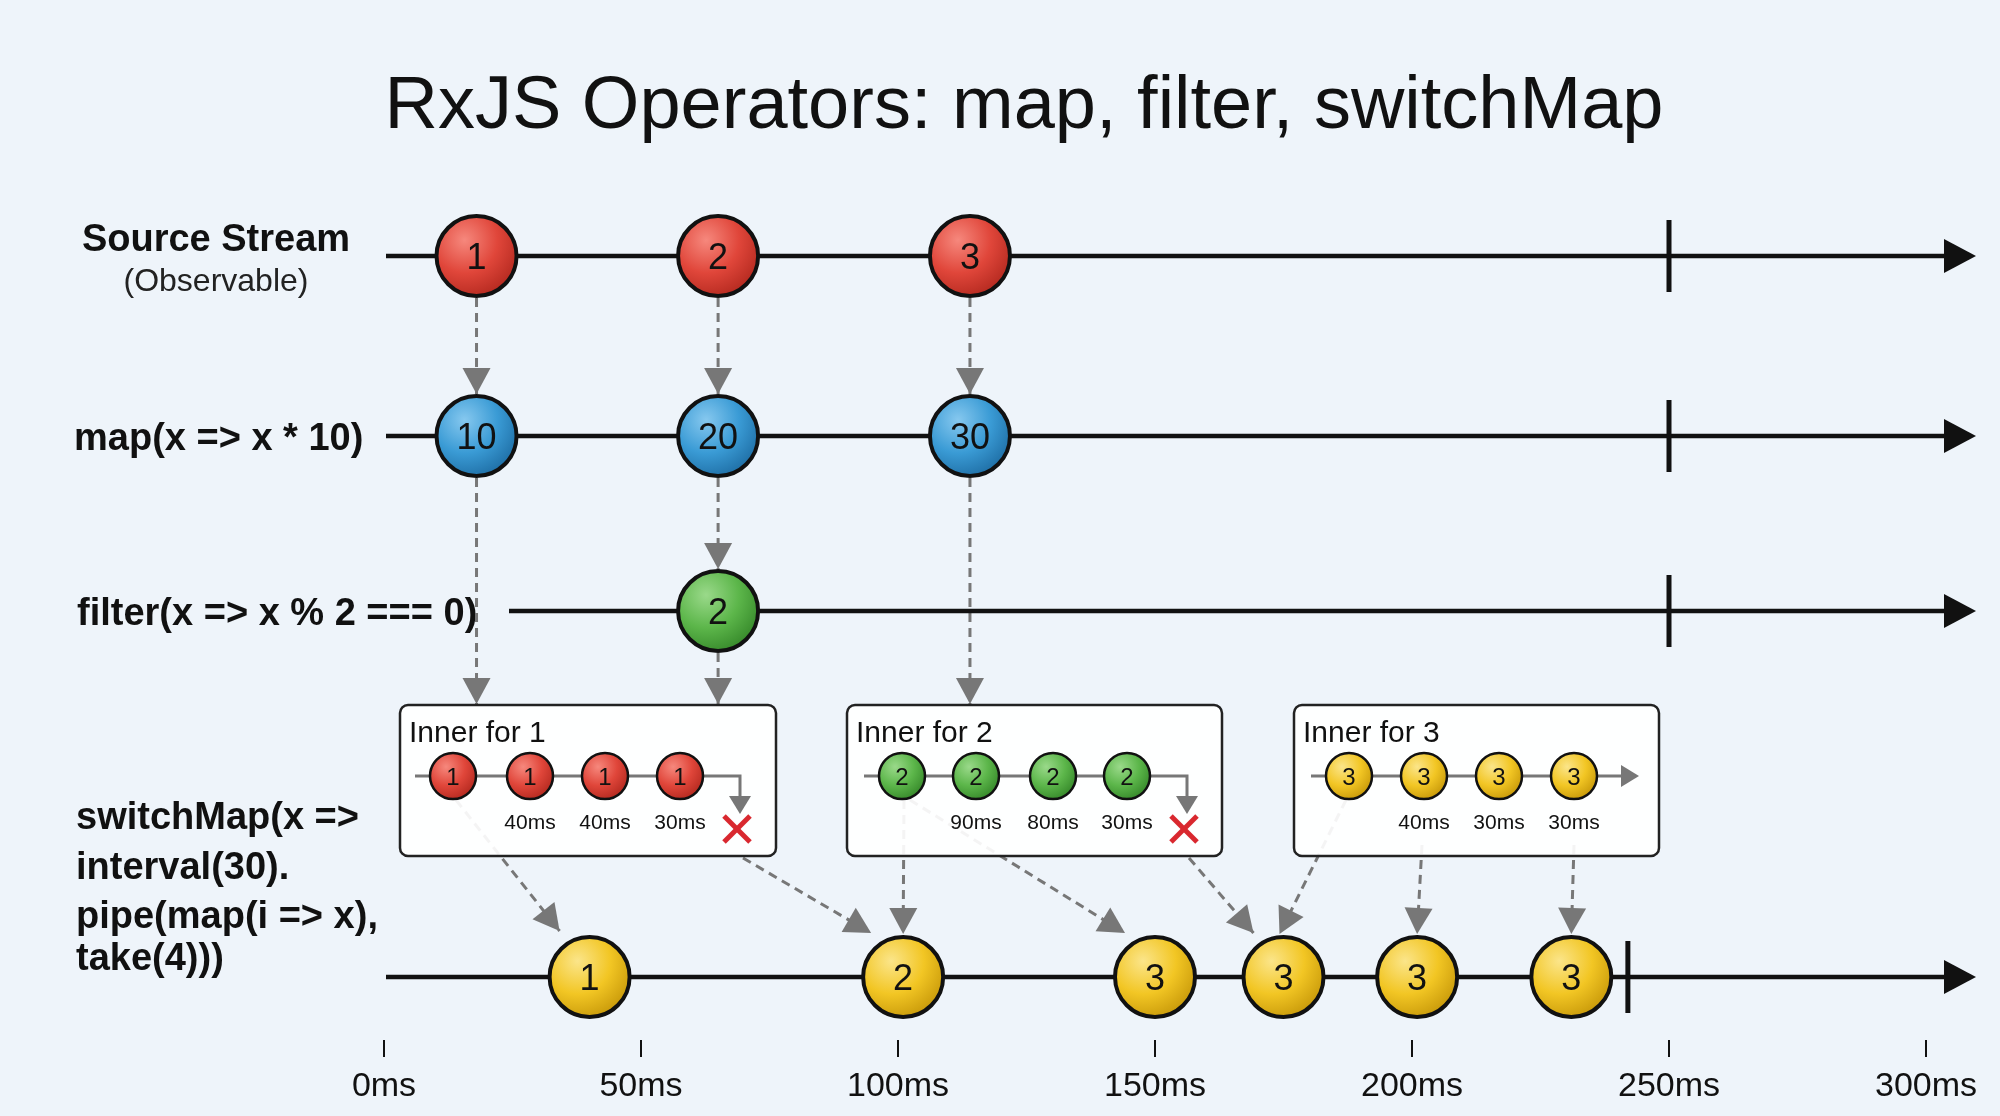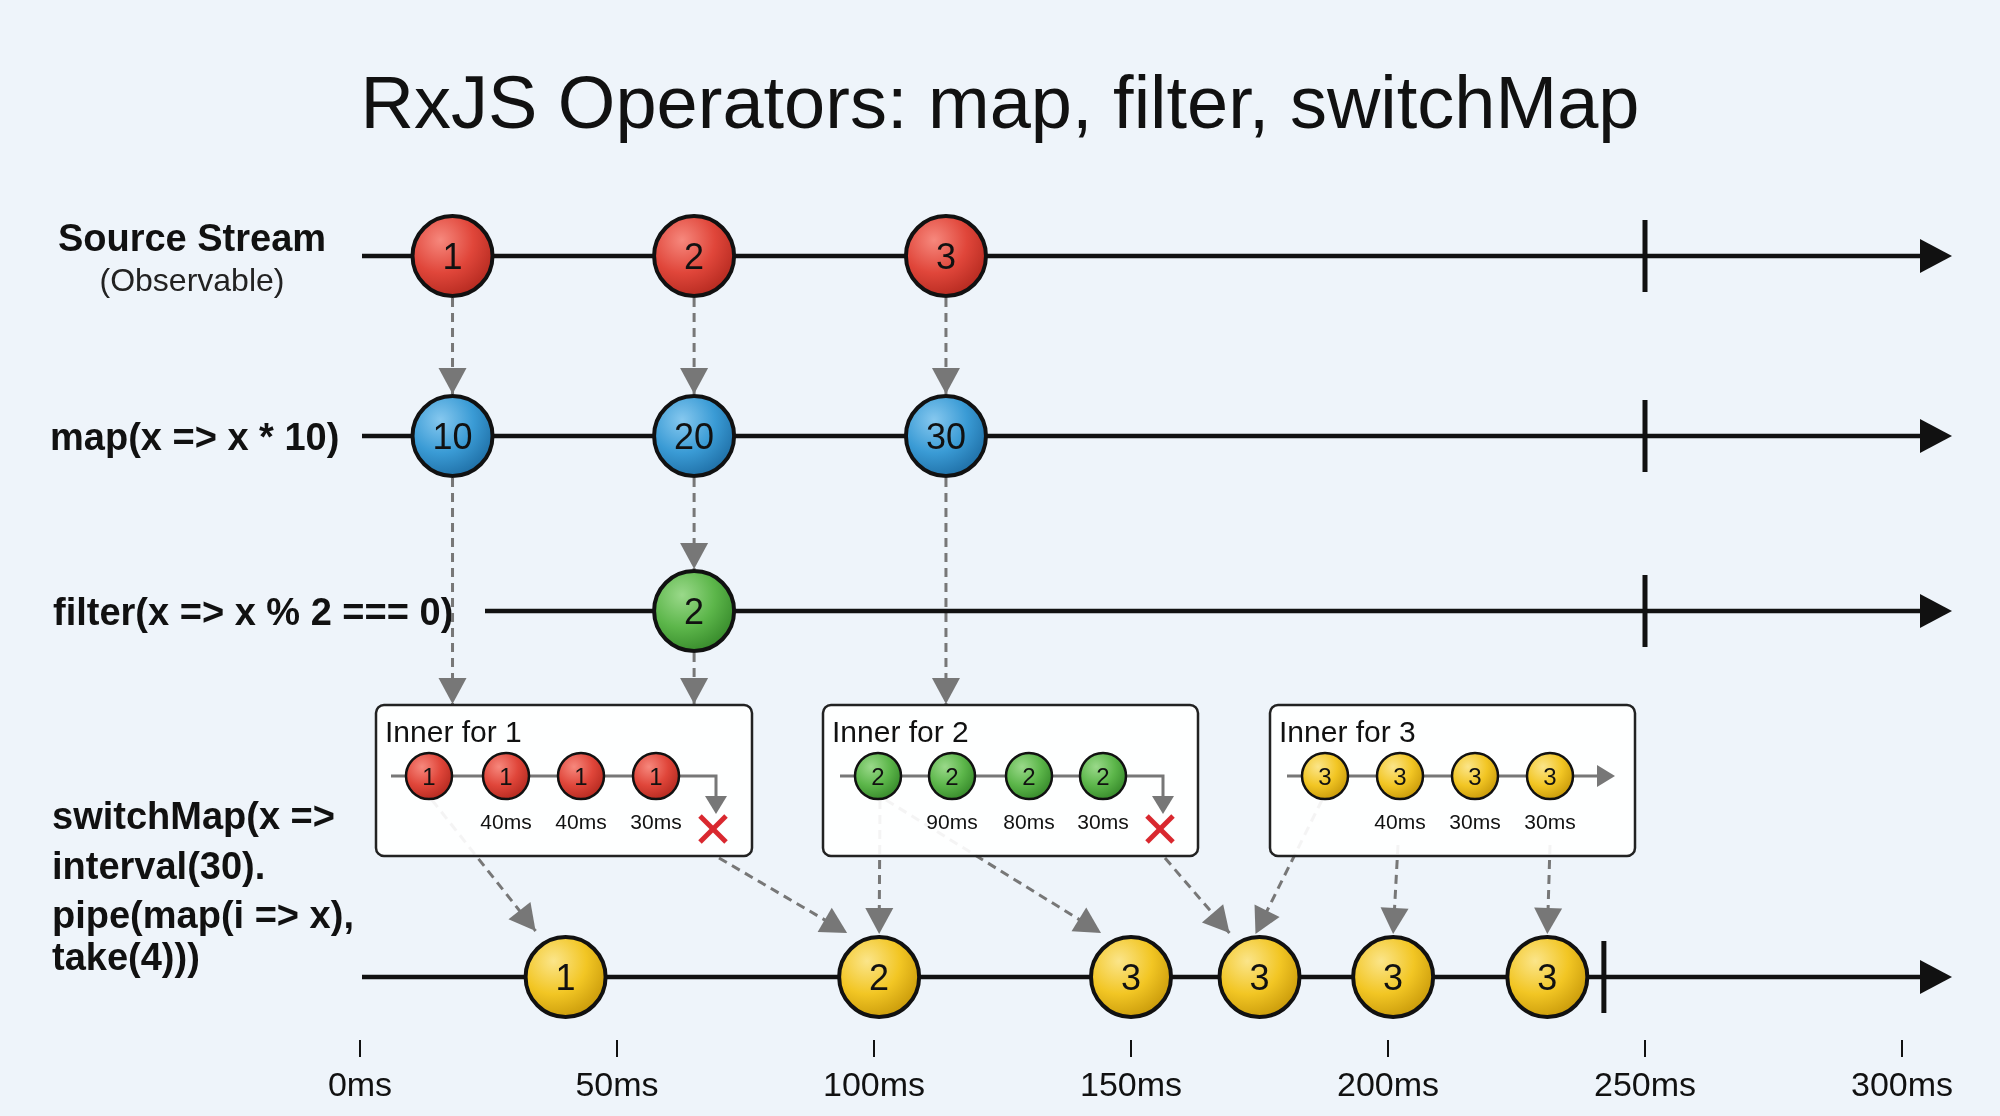--- a/index.html
+++ b/index.html
@@ -1,17 +1,17 @@
 <!DOCTYPE html>
 <html><head>
 <meta charset="utf-8">
 <style>
   html,body{margin:0;padding:0;}
   body{width:2000px;height:1116px;overflow:hidden;background:#eef4fa;font-family:"Liberation Sans","DejaVu Sans",sans-serif;}
-  #stage{position:absolute;left:0;top:0;width:1672px;height:1116px;}
+  #stage{position:absolute;left:0;top:0;width:1672px;height:1116px;padding-left:24px;}
   svg text{font-family:"Liberation Sans","DejaVu Sans",sans-serif;}
   .title{font-size:74px;font-weight:500;fill:#111;}
   .row-label{font-size:38px;fill:#111;font-weight:600;}
   .row-sub{font-size:32px;fill:#222;}
   .tick-label{font-size:34px;fill:#111;}
   .inner-title{font-size:30px;fill:#111;}
   .delay-label{font-size:21px;fill:#111;}
   .marble-text{font-weight:500;fill:#111;}
 </style>
 </head>

